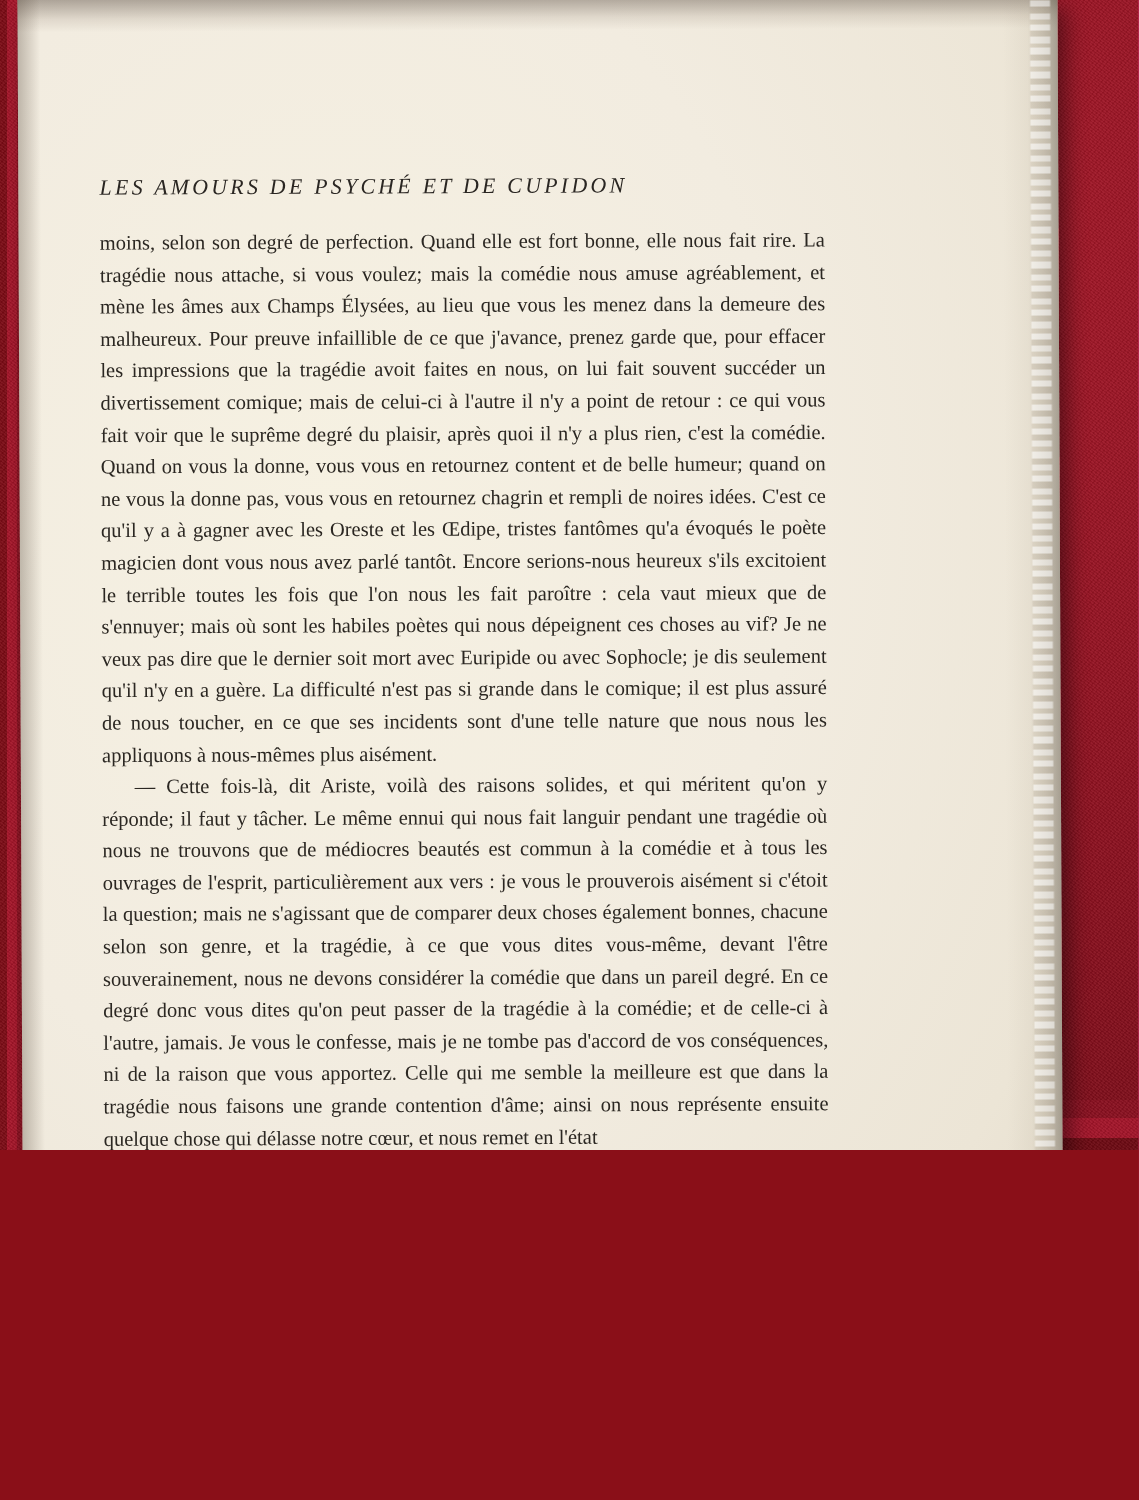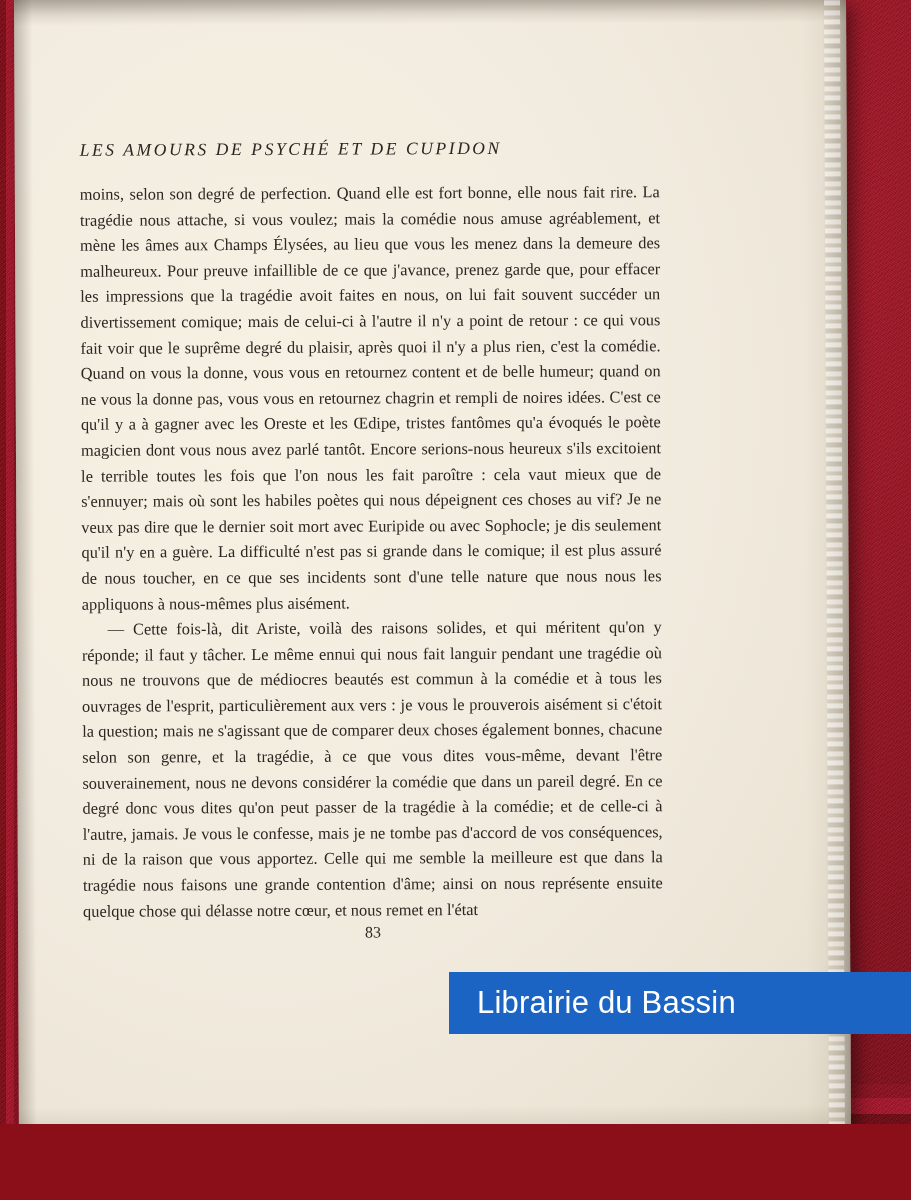--- a/index.html
+++ b/index.html
@@ -11,21 +11,21 @@
     width: 911px;
     height: 1200px;
     overflow: hidden;
     font-family: "Liberation Serif", serif;
   }
 
   
   #photo {
     position: relative;
     width: 911px;
-    height: 1124px;
+    height: 920px;
     background: #ec4899;
     overflow: hidden;
   }
 
   
   #binding {
     position: absolute;
     inset: 0;
     background:
       linear-gradient(90deg, #7d0c16 0 6px, #a8162a 6px 14px, #8d1020 14px 22px, rgba(0,0,0,0) 22px),

